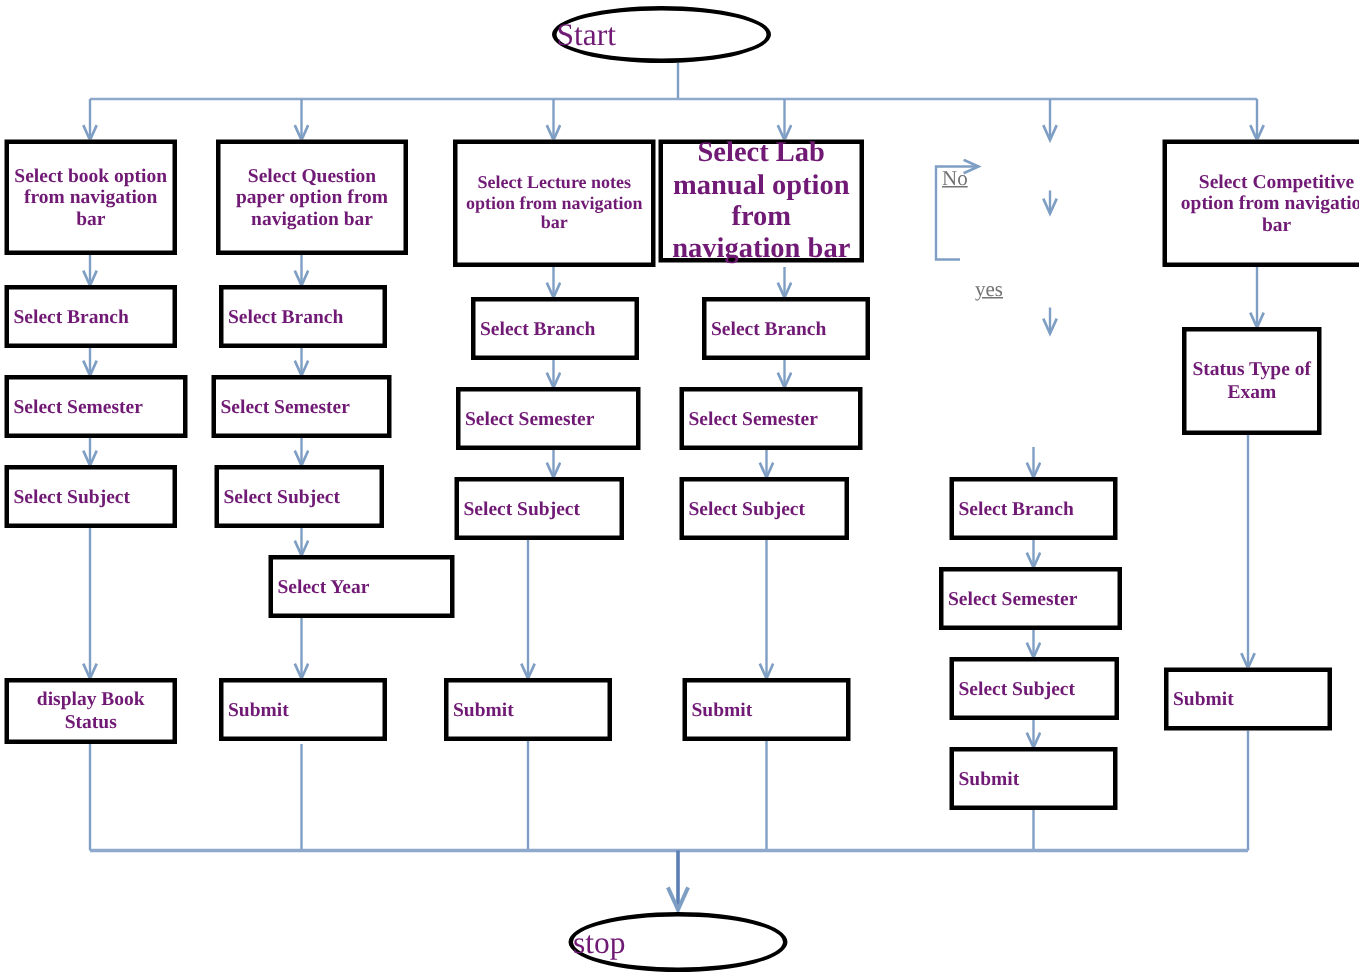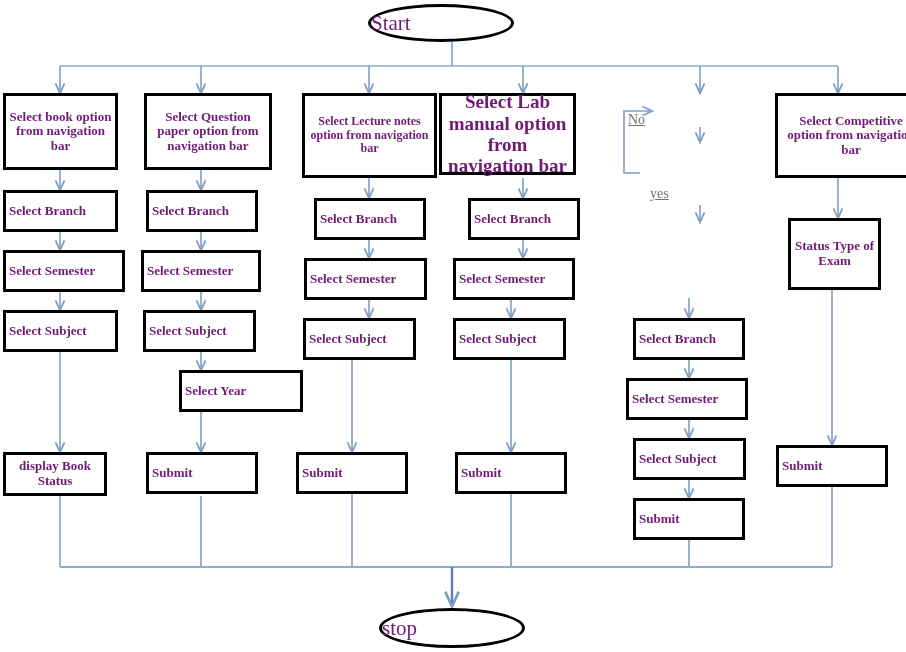--- a/index.html
+++ b/index.html
@@ -145,21 +145,21 @@
   </div>
   <div class="node proc" style="left:3px; top:190px; width:115px; height:42px; font-size:13px;">
     <span>Select Branch</span>
   </div>
   <div class="node proc" style="left:3px; top:250px; width:122px; height:42px; font-size:13px;">
     <span>Select Semester</span>
   </div>
   <div class="node proc" style="left:3px; top:310px; width:115px; height:42px; font-size:13px;">
     <span>Select Subject</span>
   </div>
-  <div class="node proc" style="left:3px; top:452px; width:104px; height:44px; font-size:13px;">
+  <div class="node proc" style="left:3px; top:452px; width:115px; height:44px; font-size:13px;">
     <span>display Book Status</span>
   </div>
 
   <div class="node proc" style="left:144px; top:93px; width:128px; height:77px; font-size:13px;">
     <span>Select Question paper option from navigation bar</span>
   </div>
   <div class="node proc" style="left:146px; top:190px; width:112px; height:42px; font-size:13px;">
     <span>Select Branch</span>
   </div>
   <div class="node proc" style="left:141px; top:250px; width:120px; height:42px; font-size:13px;">

